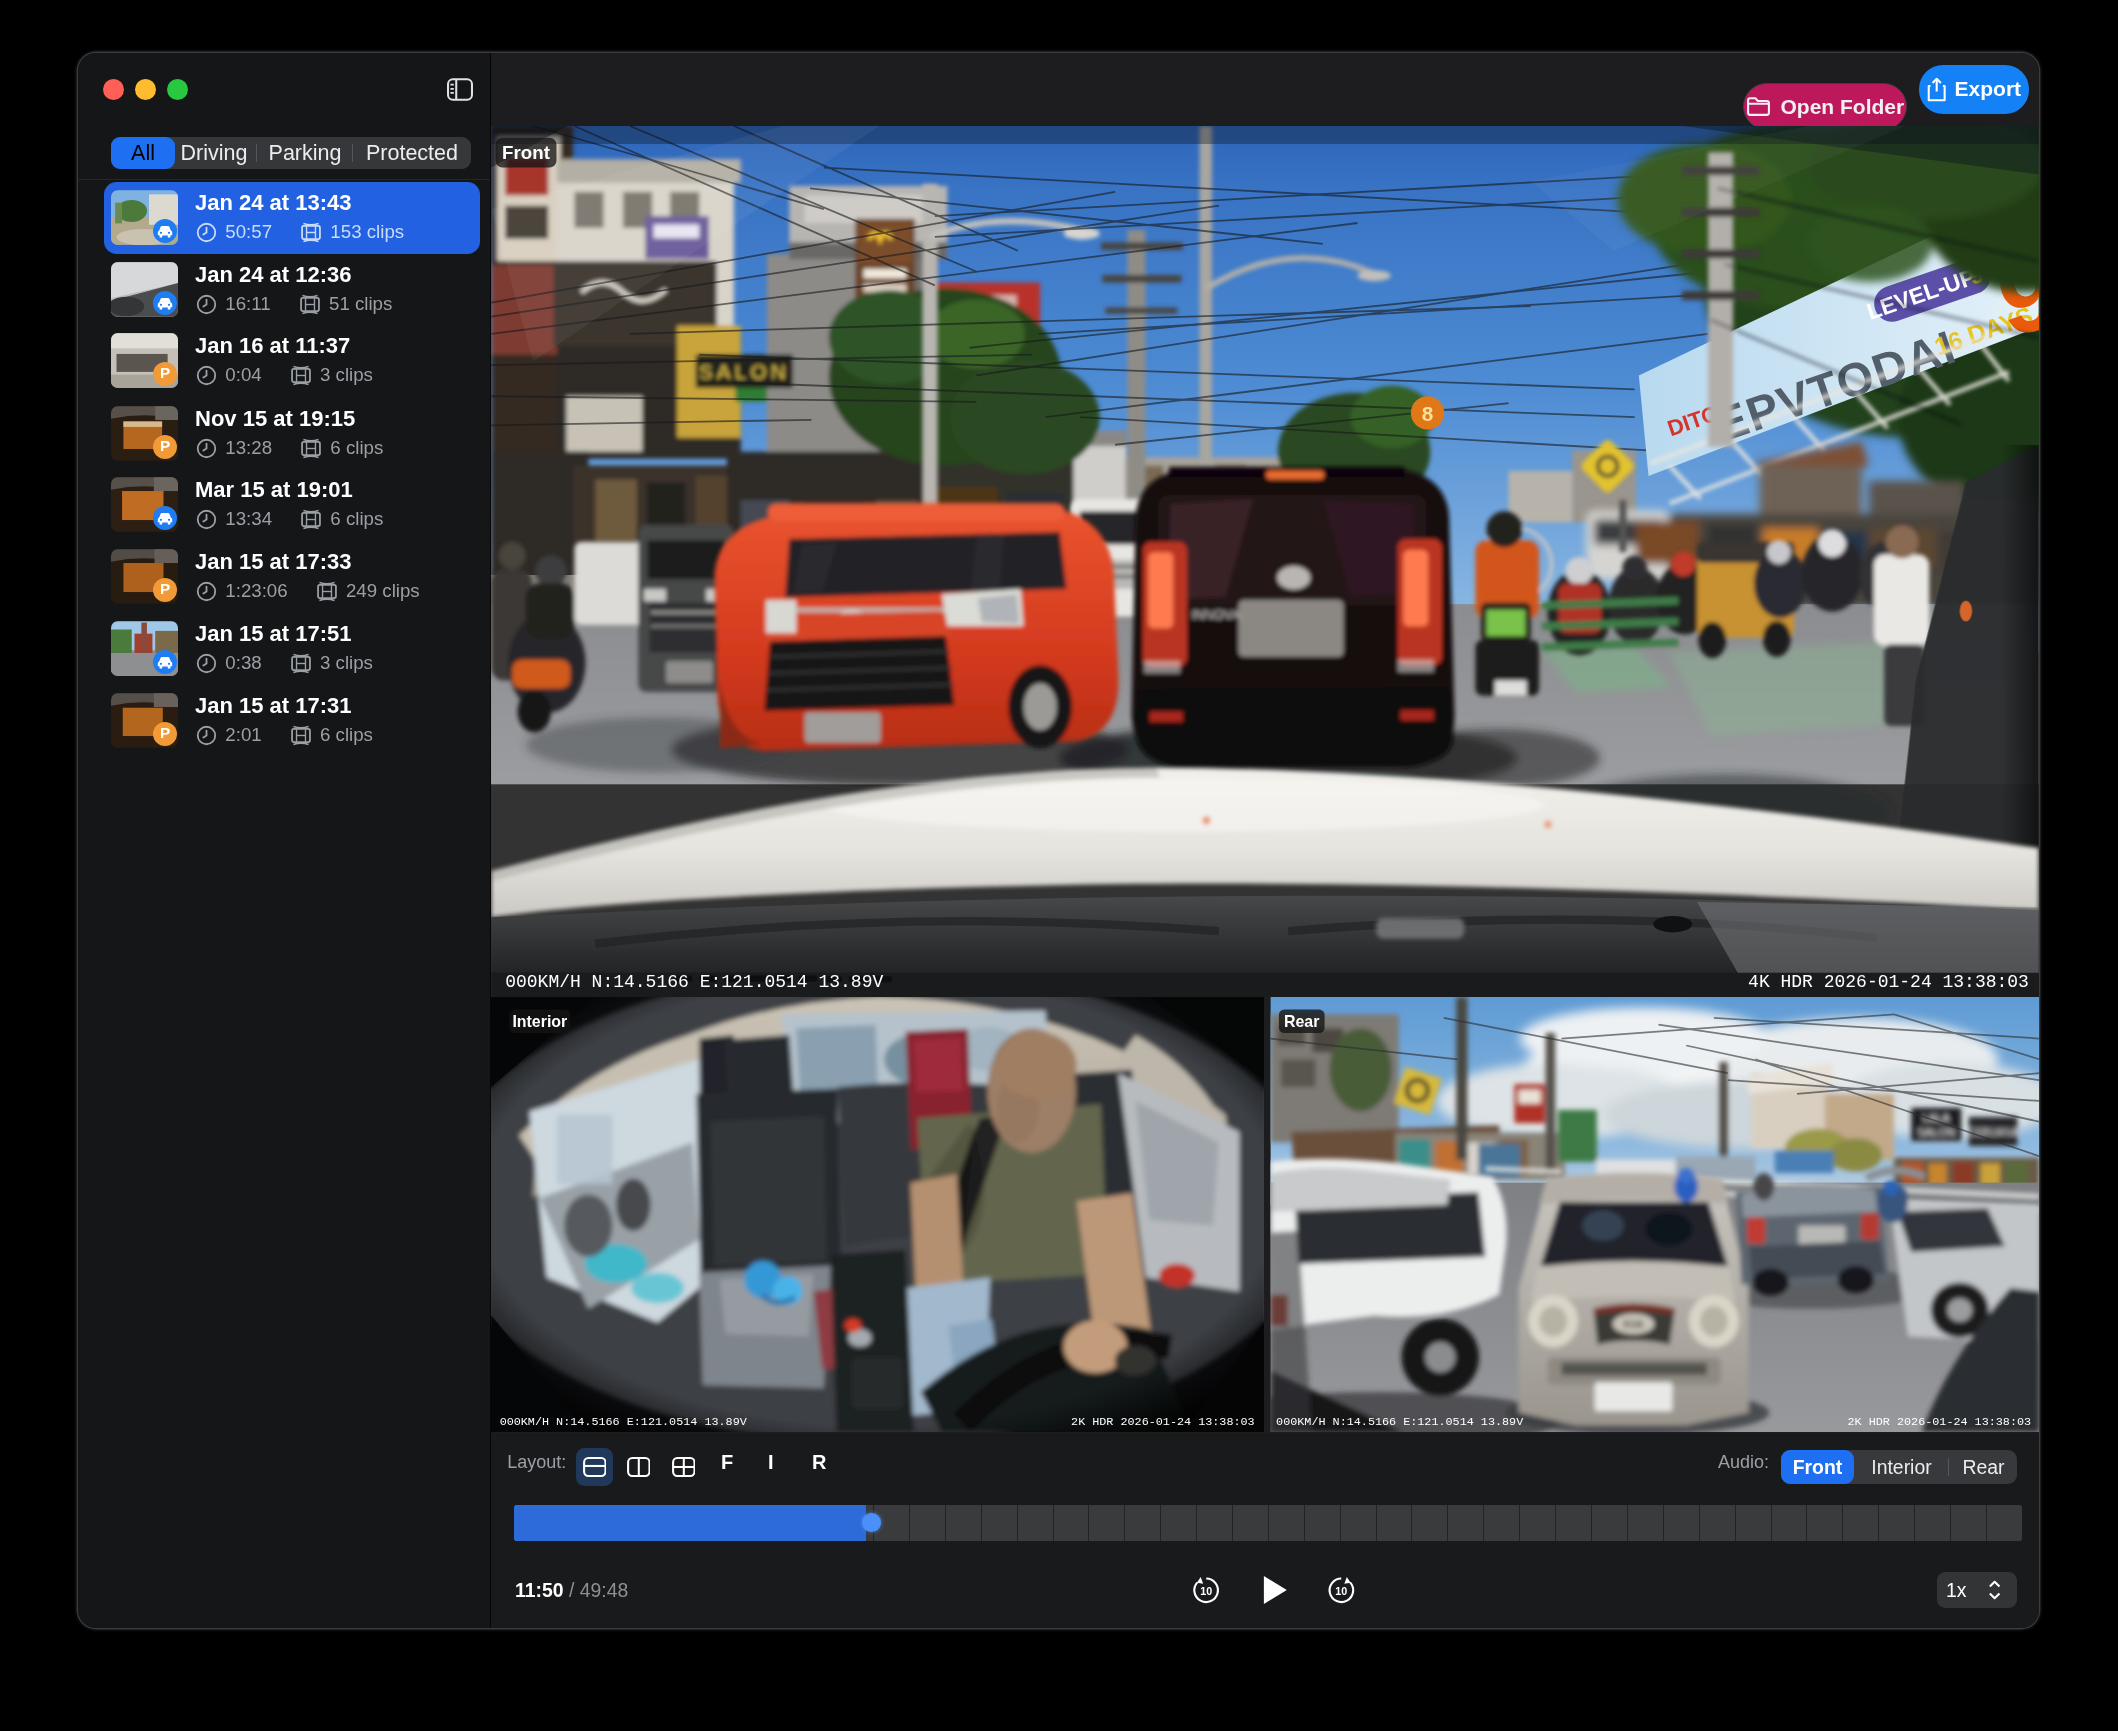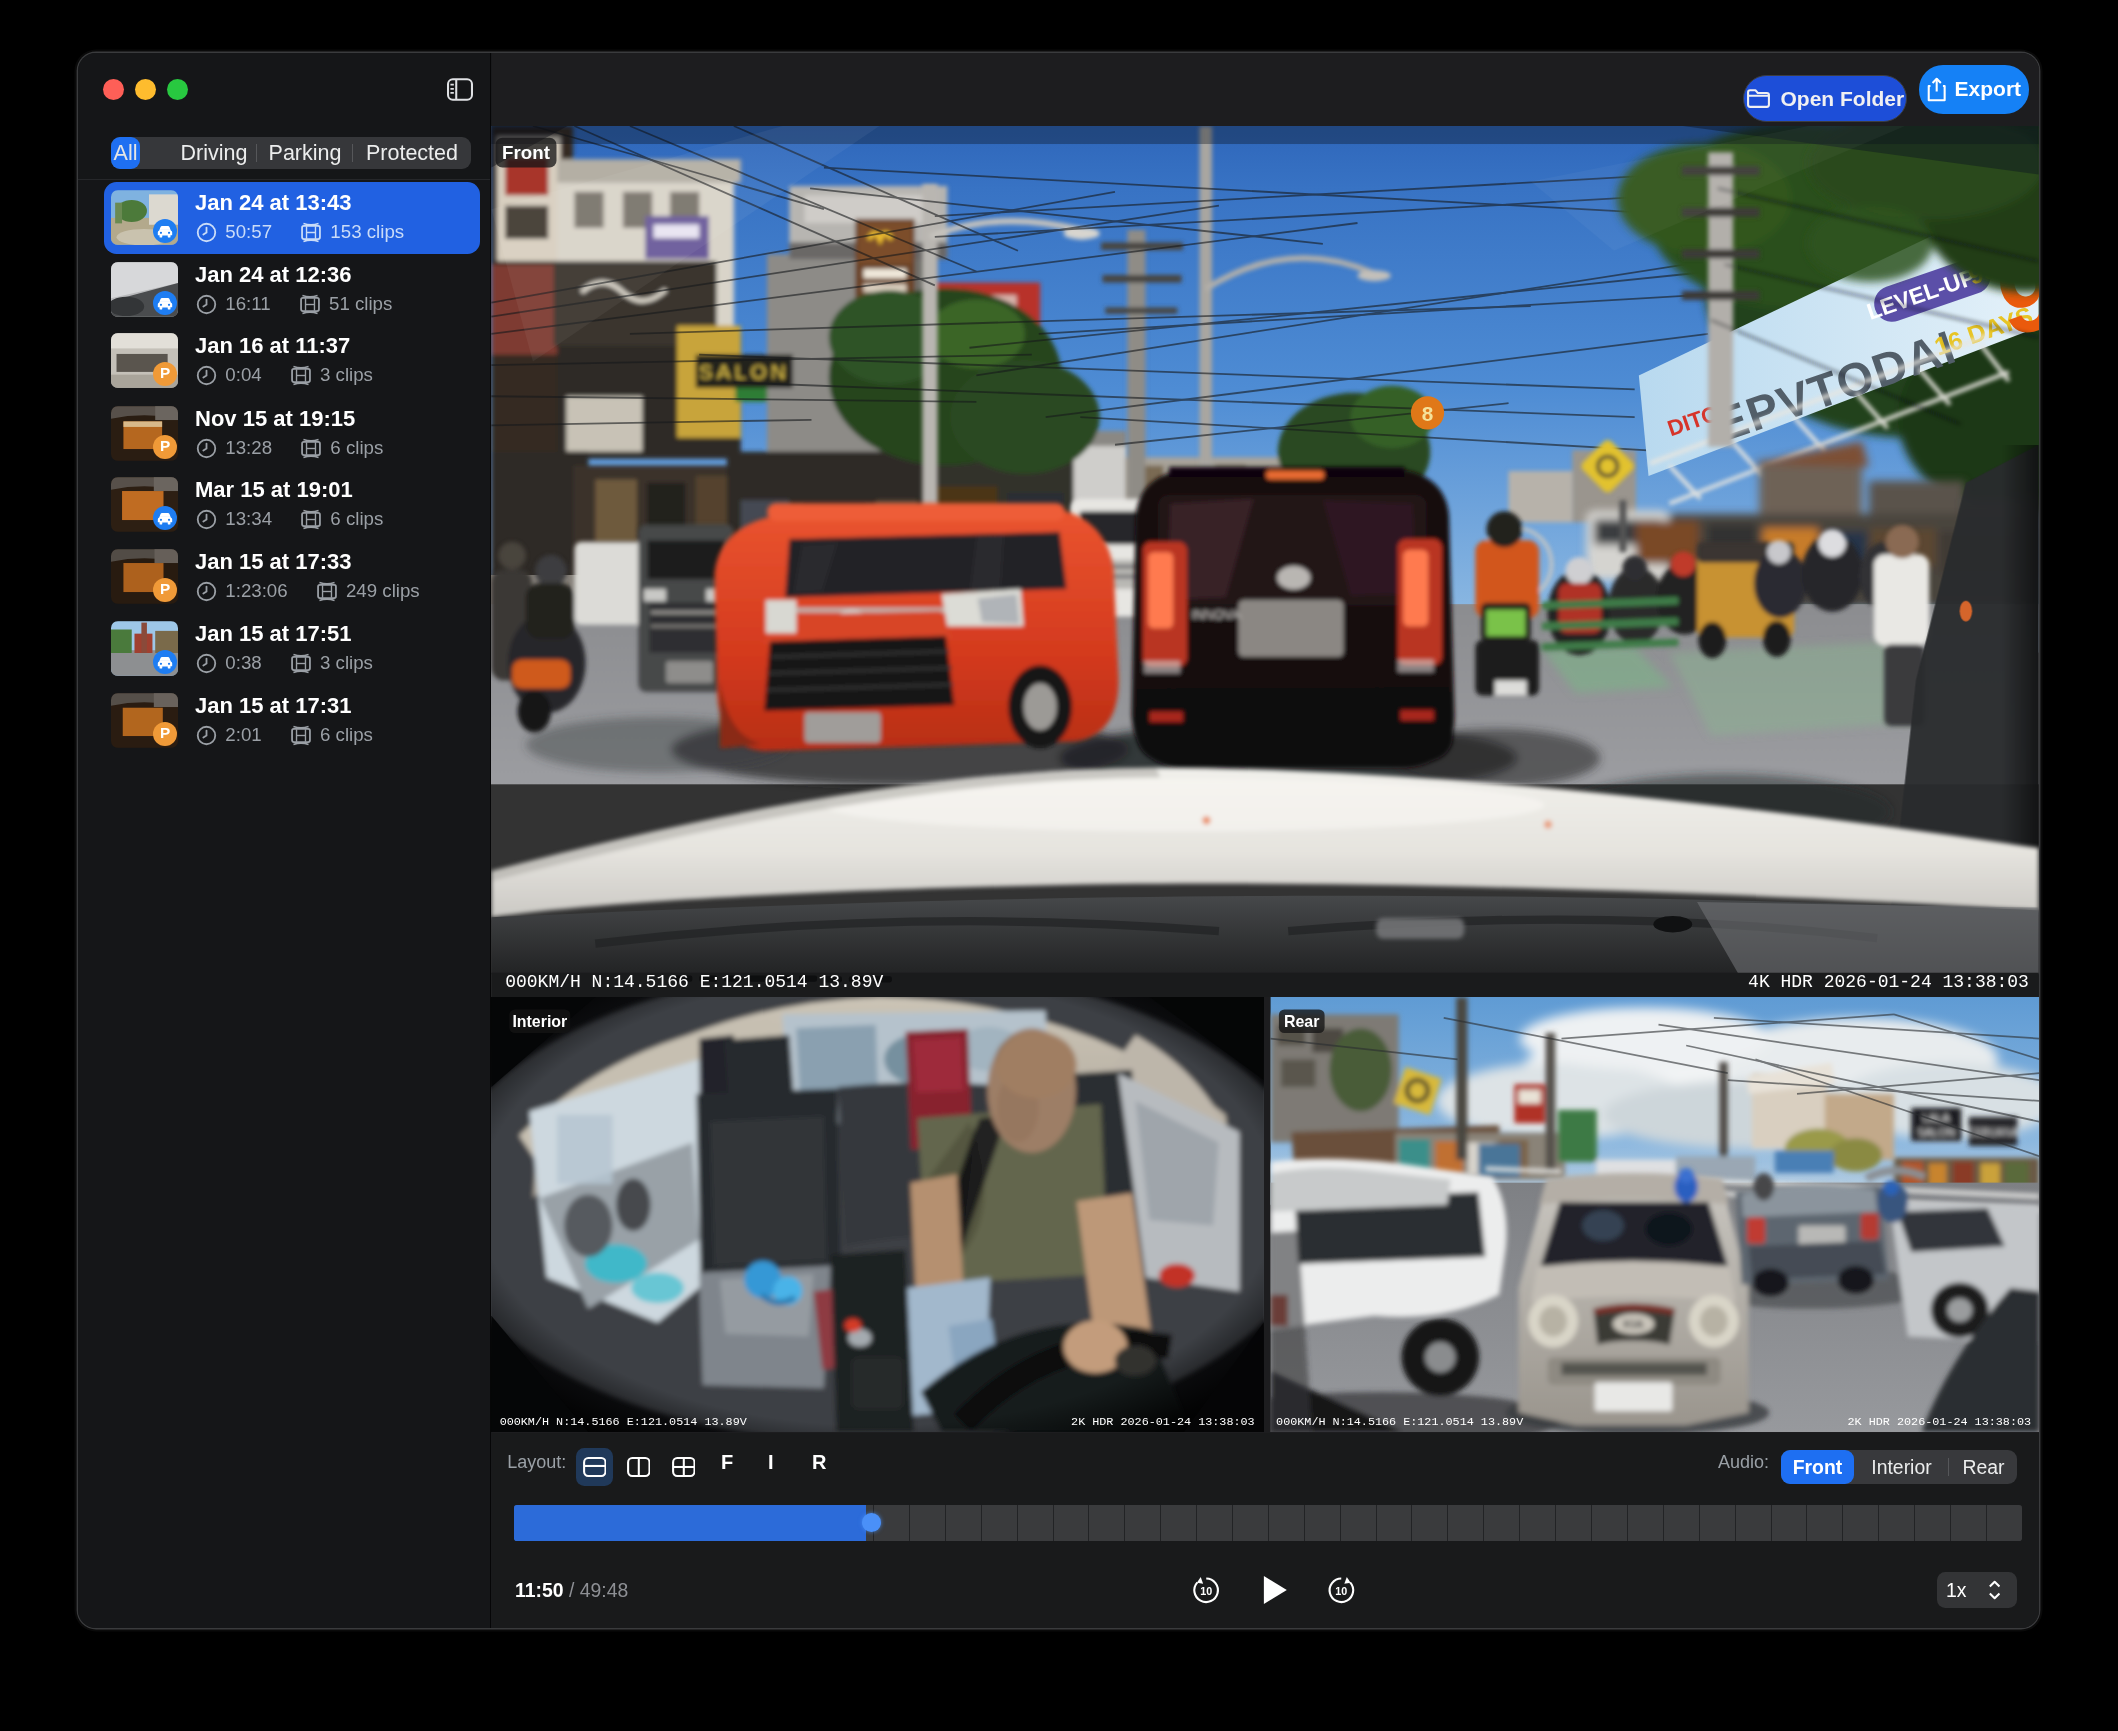--- a/index.html
+++ b/index.html
@@ -1,35 +1,35 @@
 <!DOCTYPE html>
 <html style="font-size:11px"><head><meta charset="utf-8"><style>
 html,body{margin:0;padding:0;width:2119px;height:1732px;background:#000;font-family:"Liberation Sans",sans-serif;-webkit-font-smoothing:antialiased;}
 #win{position:absolute;left:78px;top:53px;width:1961px;height:1575px;background:#191a1c;border-radius:18px;overflow:hidden;box-shadow:0 0 0 1.4px #3a3b3d, 0 0 0 3.5px #0a0a0a;}
 #side{position:absolute;left:0;top:0;width:412px;height:1575px;background:#151618;border-right:1.4px solid #060607;}
 .tl{position:absolute;top:26px;width:21px;height:21px;border-radius:50%;}
 #tgl{position:absolute;left:369px;top:25px;}
 #tabs{position:absolute;left:33px;top:84px;width:360px;height:32px;background:#36373a;border-radius:9px;}
 .tab{position:absolute;top:0;height:32px;line-height:33px;text-align:center;color:#eceded;font-size:21.5px;}
 .tabsep{position:absolute;top:7px;width:1.4px;height:18px;background:#56575a;}
-#tabAll{left:0;width:29px;background:#1e6ff2;border-radius:9px;color:#e5e5e5;}
+#tabAll{left:0;width:64px;background:#1e6ff2;border-radius:9px;color:#000000;}
 .row{position:absolute;left:26px;width:376px;height:72px;}
 .rowsel{background:#2161e2;border-radius:12.5px;}
 .thumb{position:absolute;left:7px;top:8.3px;width:67px;height:55px;border-radius:7px;overflow:hidden;}
 .badge{position:absolute;left:49px;top:37px;width:24px;height:24px;border-radius:50%;display:flex;align-items:center;justify-content:center;}
 .bcar{background:#1e7df2;}
 .bp{background:#f09a38;color:#fff;font-weight:700;font-size:15.3px;}
 .rtitle{position:absolute;left:91px;top:7.6px;font-size:22px;font-weight:700;color:#fff;white-space:nowrap;}
 .rmeta{position:absolute;left:92px;top:39px;font-size:18.7px;color:#9ba0a6;display:flex;align-items:flex-end;white-space:nowrap;}
 .rowsel .rmeta{color:#cadcf8;}
 .rmeta svg{margin-right:8.3px;}
 .rmeta .gap{display:inline-block;width:28px;}
 #main{position:absolute;left:414px;top:0;width:1547px;height:1575px;background:#1d1d1f;}
 #toolbar{position:absolute;left:0;top:0;width:1547px;height:73px;background:#1d1d1f;}
-#openf{position:absolute;left:1251px;top:22px;width:164px;height:47px;border-radius:23.6px;background:#1d4ed8;border:1.4px solid #3d3e41;box-sizing:border-box;display:flex;align-items:center;justify-content:center;color:#f0f0f2;font-size:21px;font-weight:600;}
+#openf{position:absolute;left:1251px;top:30px;width:164px;height:47px;border-radius:23.6px;background:#be185d;border:1.4px solid #3d3e41;box-sizing:border-box;display:flex;align-items:center;justify-content:center;color:#f0f0f2;font-size:21px;font-weight:600;}
 #exportb{position:absolute;left:1427px;top:11.8px;width:110px;height:49px;border-radius:24px;background:#1581f6;display:flex;align-items:center;justify-content:center;color:#fff;font-size:21px;font-weight:600;}
 #vfront{position:absolute;left:-0.7px;top:73px;width:1548px;height:871px;background:#333;}
 #vint{position:absolute;left:-0.7px;top:944px;width:773px;height:435px;background:#111;}
 #vrear{position:absolute;left:778px;top:944px;width:770px;height:435px;background:#111;}
 #controls{position:absolute;left:0;top:1380px;width:1547px;height:195px;background:#191a1b;}
 #layoutlbl{position:absolute;left:15.3px;top:19.4px;font-size:18px;color:#9aa0a6;}
 .lbtn{position:absolute;top:14.6px;width:37px;height:38px;border-radius:8.3px;display:flex;align-items:center;justify-content:center;}
 .lbtn.sel{background:#20395a;}
 .fir{position:absolute;top:18px;font-size:20px;font-weight:700;color:#fff;}
 #audiolbl{position:absolute;left:1226px;top:19.4px;font-size:18px;color:#9aa0a6;}

